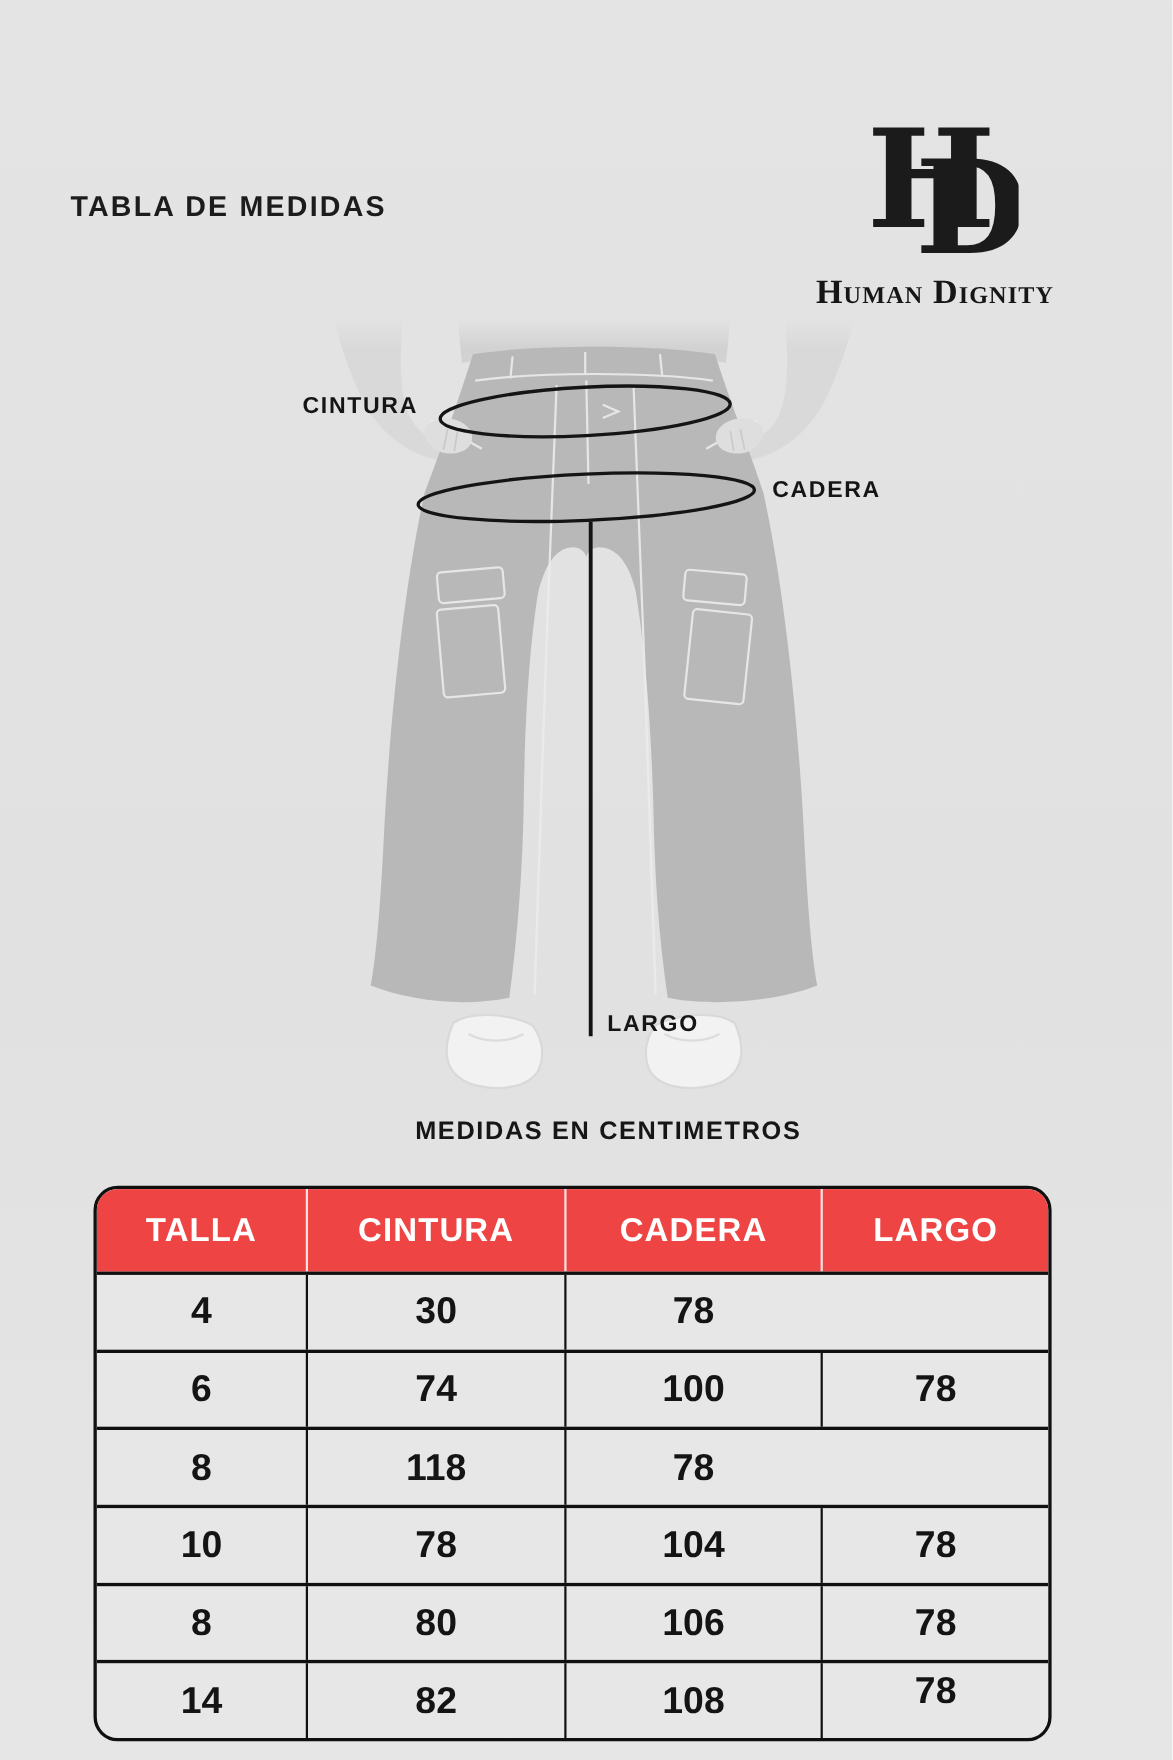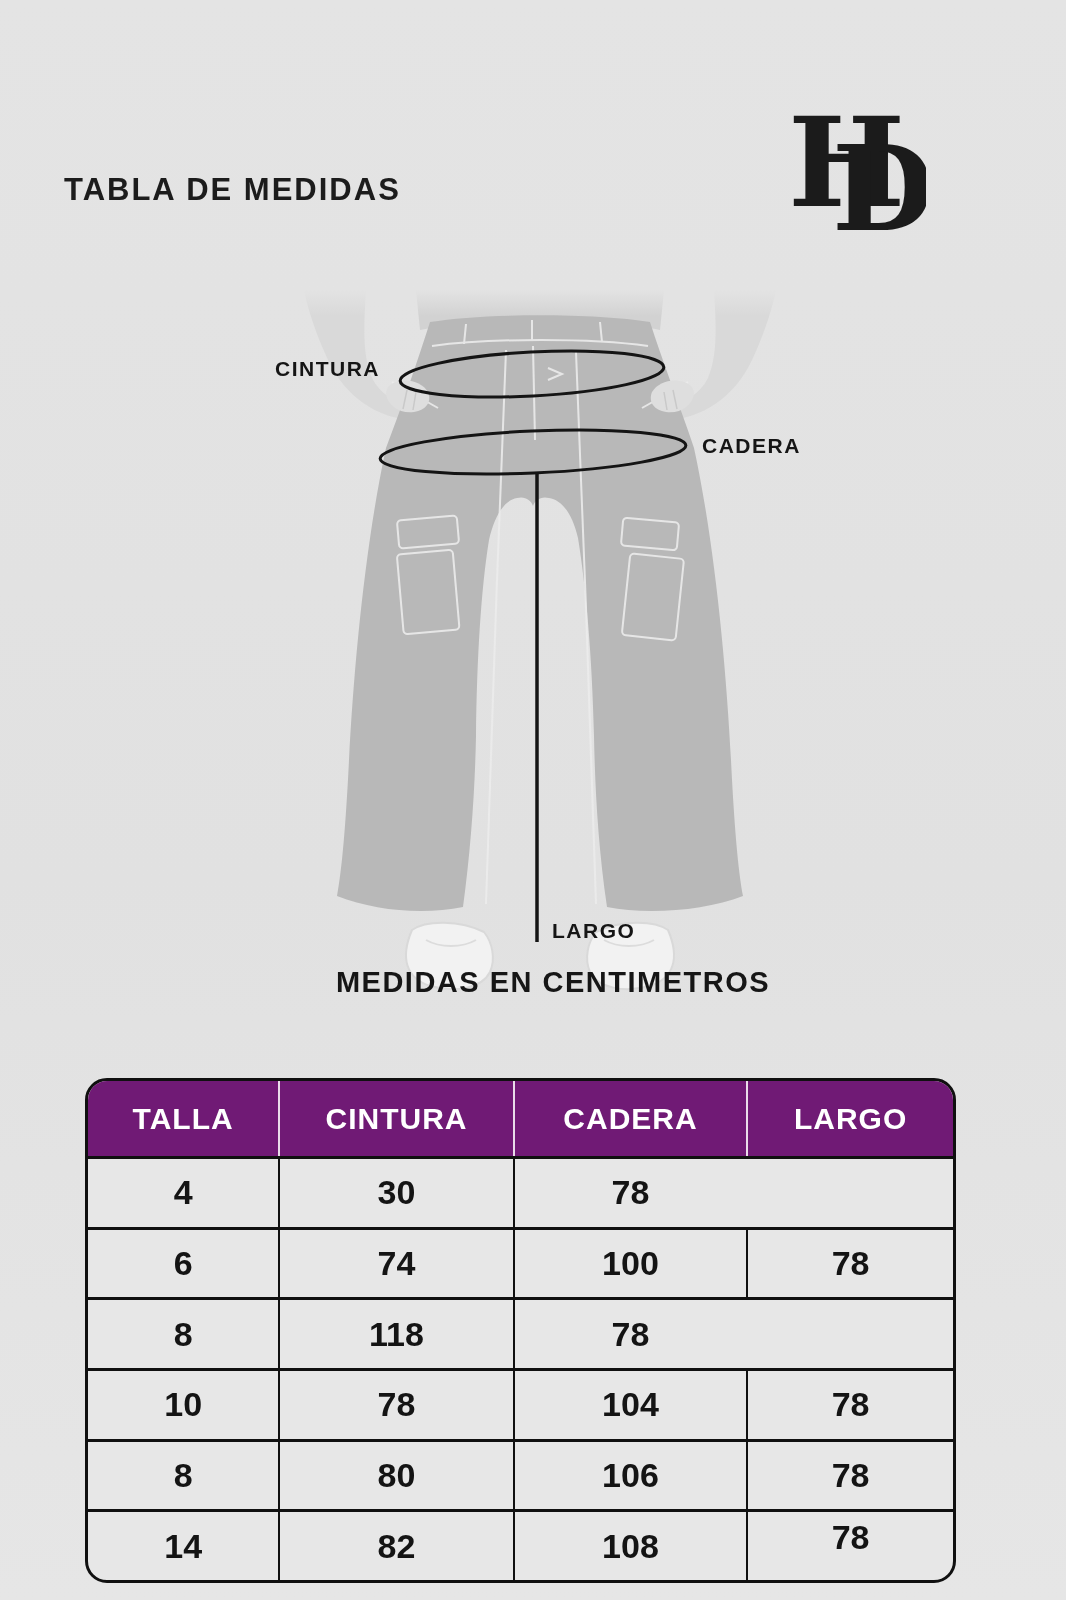--- a/index.html
+++ b/index.html
@@ -8,21 +8,21 @@
     width: 1066px;
     height: 1600px;
     background: linear-gradient(180deg, #e4e4e4 0%, #e1e1e1 55%, #e6e6e6 100%);
     font-family: "Liberation Sans", sans-serif;
     overflow: hidden;
     color: #1a1a1a;
   }
   .page-title {
     position: absolute;
     left: 64px; top: 172px;
-    font-size: 31px;
+    font-size: 26px;
     font-weight: 700;
     letter-spacing: 2px;
     color: #1c1c1c;
   }
   
   .brand {
     position: absolute;
     left: 690px; top: 100px;
     width: 320px;
     text-align: center;
@@ -57,43 +57,43 @@
     color: #151515;
     line-height: 26px;
     white-space: nowrap;
   }
   .label-cintura { left: 248px; top: 356px; width: 132px; text-align: right; }
   .label-cadera  { left: 702px; top: 433px; }
   .label-largo   { left: 552px; top: 918px; }
   
   .table-heading {
     position: absolute;
-    left: 40px; top: 966px;
+    left: 40px; top: 1014px;
     width: 1026px;
     text-align: center;
-    font-size: 29px;
+    font-size: 23px;
     font-weight: 700;
     letter-spacing: 1.5px;
     color: #161616;
   }
   .size-table {
     position: absolute;
     left: 85px; top: 1078px;
     width: 871px; height: 505px;
     box-sizing: border-box;
     border: 3px solid #101010;
     border-radius: 22px;
     overflow: hidden;
     background: #e7e7e7;
   }
   .thead {
     display: grid;
     grid-template-columns: 22% 27.1% 27% 23.9%;
     height: 75px;
-    background: #701a75;
+    background: #ef4444;
   }
   .th {
     display: flex; align-items: center; justify-content: center;
     color: #ffffff;
     font-size: 30px;
     font-weight: 700;
     letter-spacing: 1px;
   }
   .th + .th { border-left: 2px solid rgba(255,255,255,0.85); }
   .tbody {
@@ -120,20 +120,21 @@
 
 <div class="page">
 
   <div class="page-title">TABLA DE MEDIDAS</div>
 
   <div class="brand">
     <svg class="monogram" viewBox="0 0 152 142">
       <text x="14" y="106" font-size="124">H</text>
       <text x="58" y="130" font-size="118">D</text>
     </svg>
+    <div class="brand-name">Human Dignity</div>
   </div>
 
   <svg class="figure-svg" viewBox="0 0 480 710">
     <defs>
       <linearGradient id="fadeTop" x1="0" y1="0" x2="0" y2="1">
         <stop offset="0" stop-color="#e3e3e3"></stop>
         <stop offset="1" stop-color="#e3e3e3" stop-opacity="0"></stop>
       </linearGradient>
     </defs>
 

